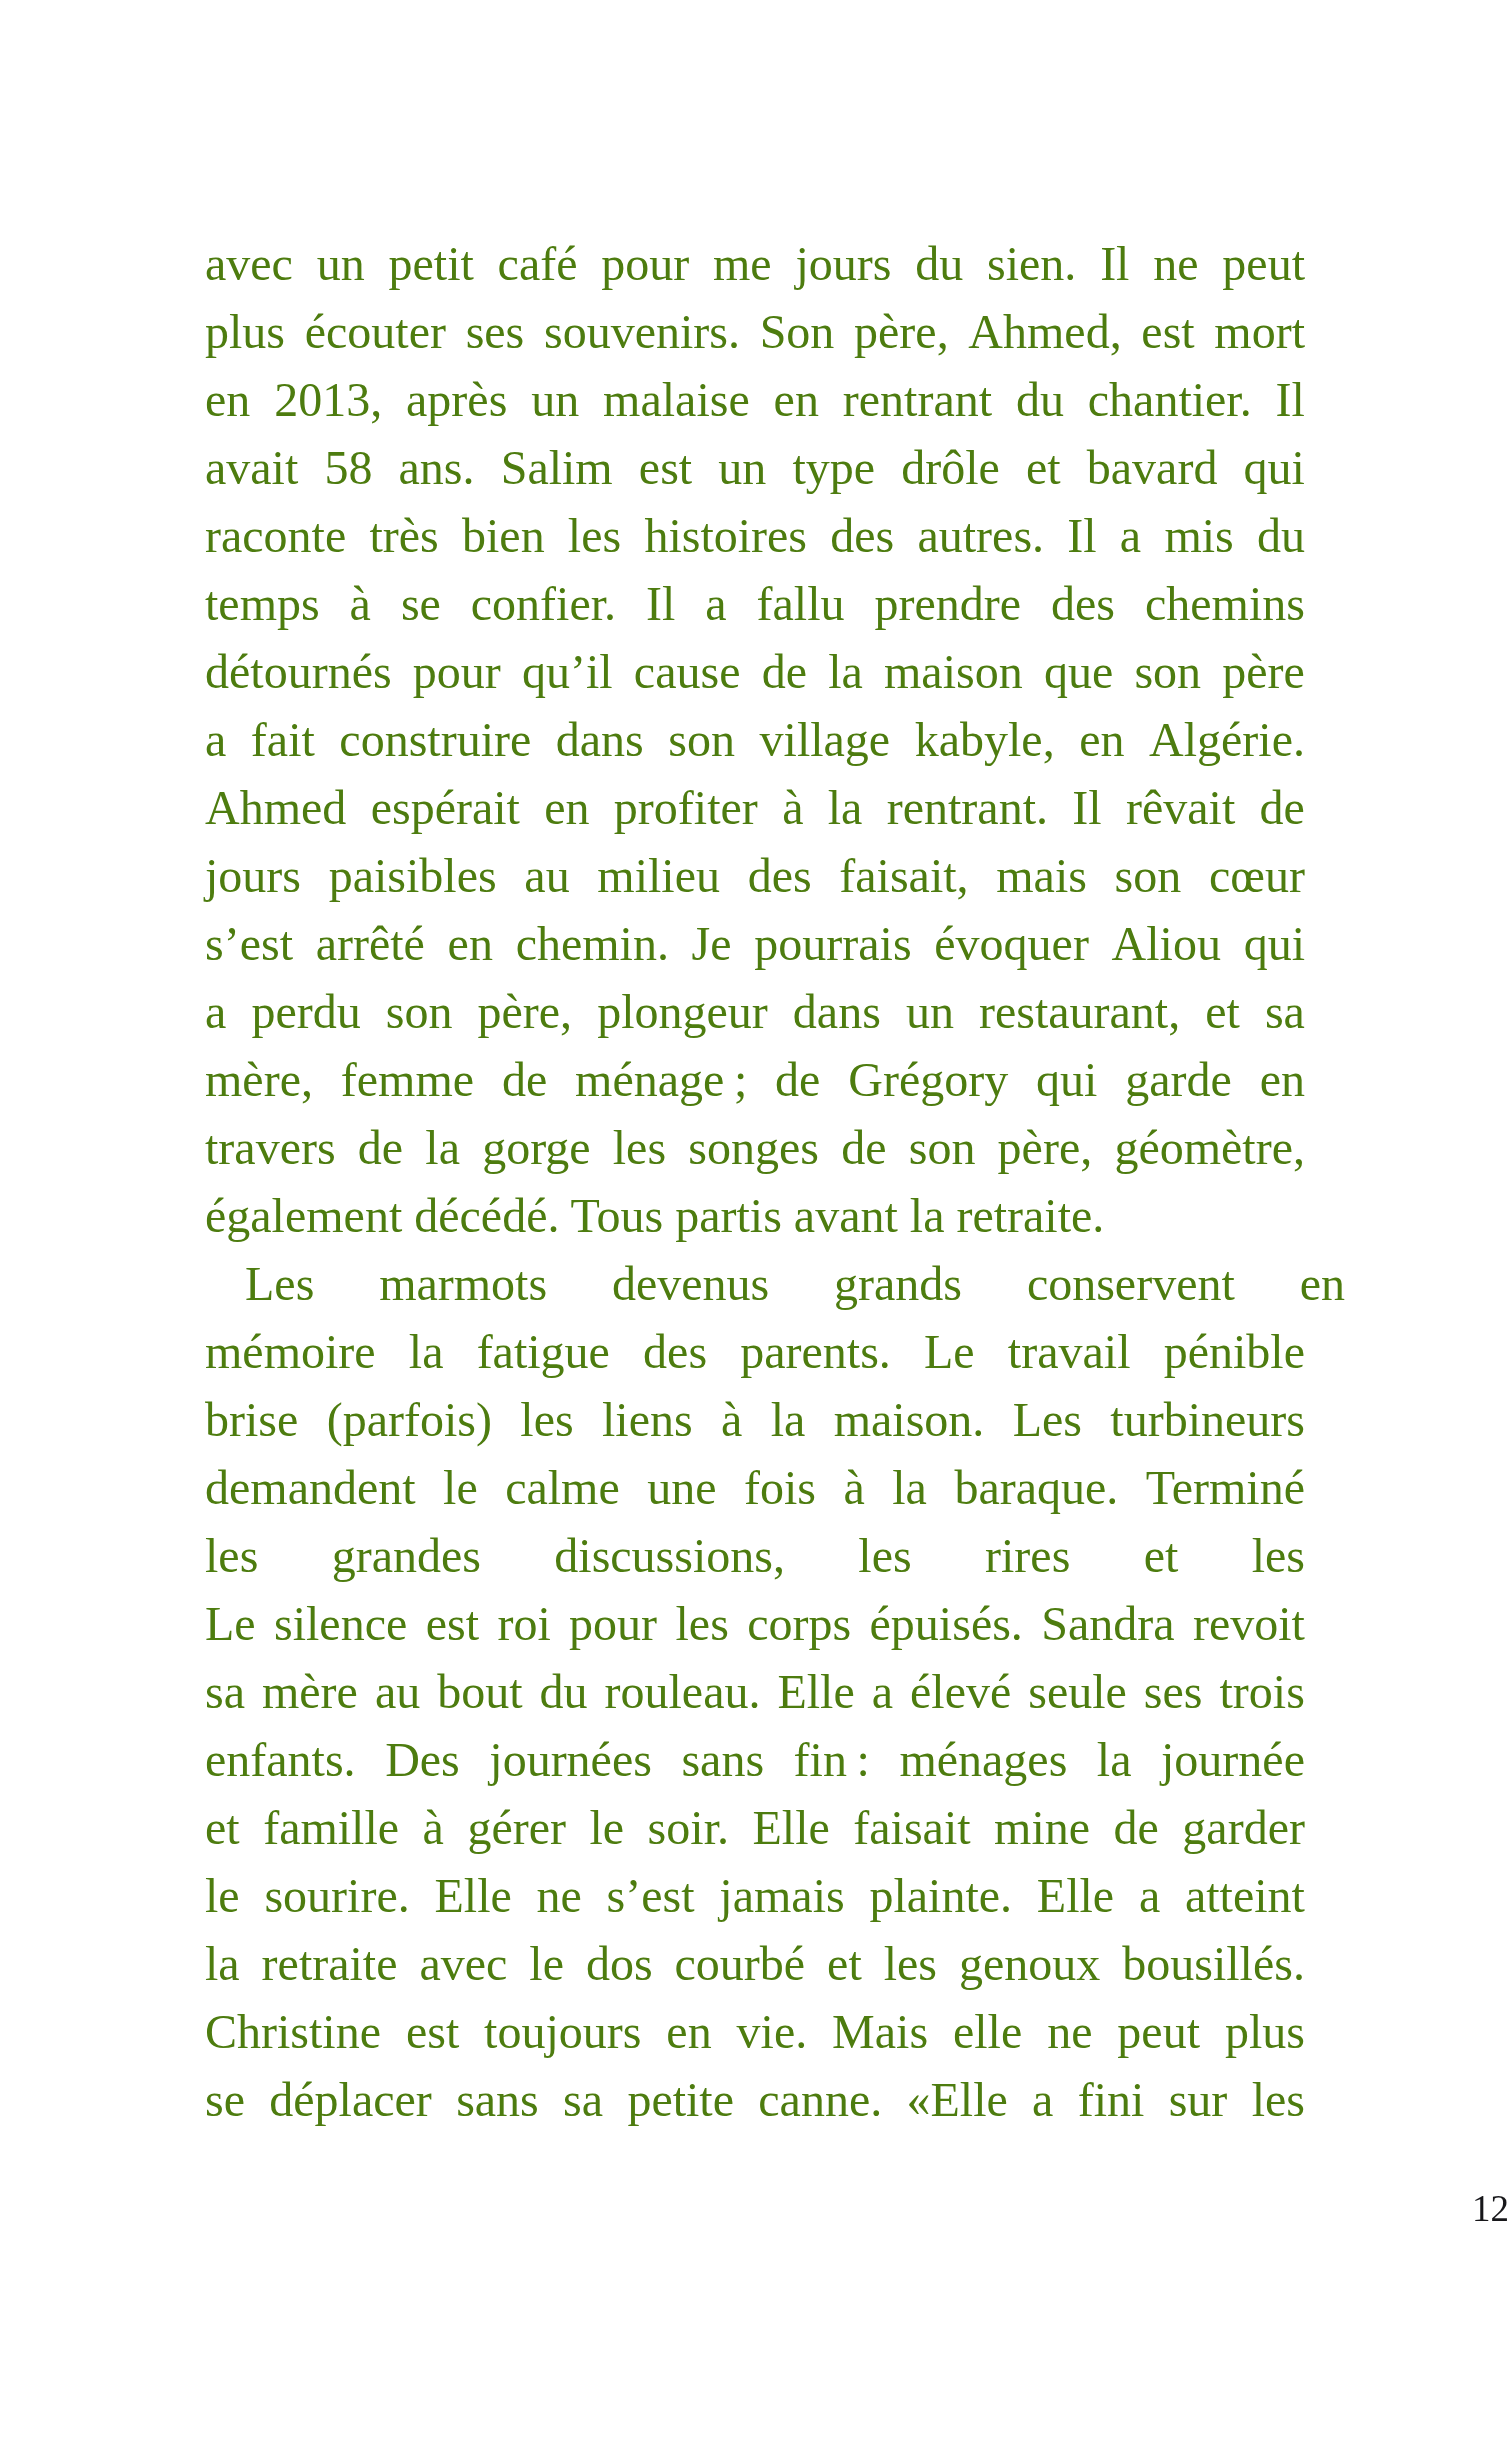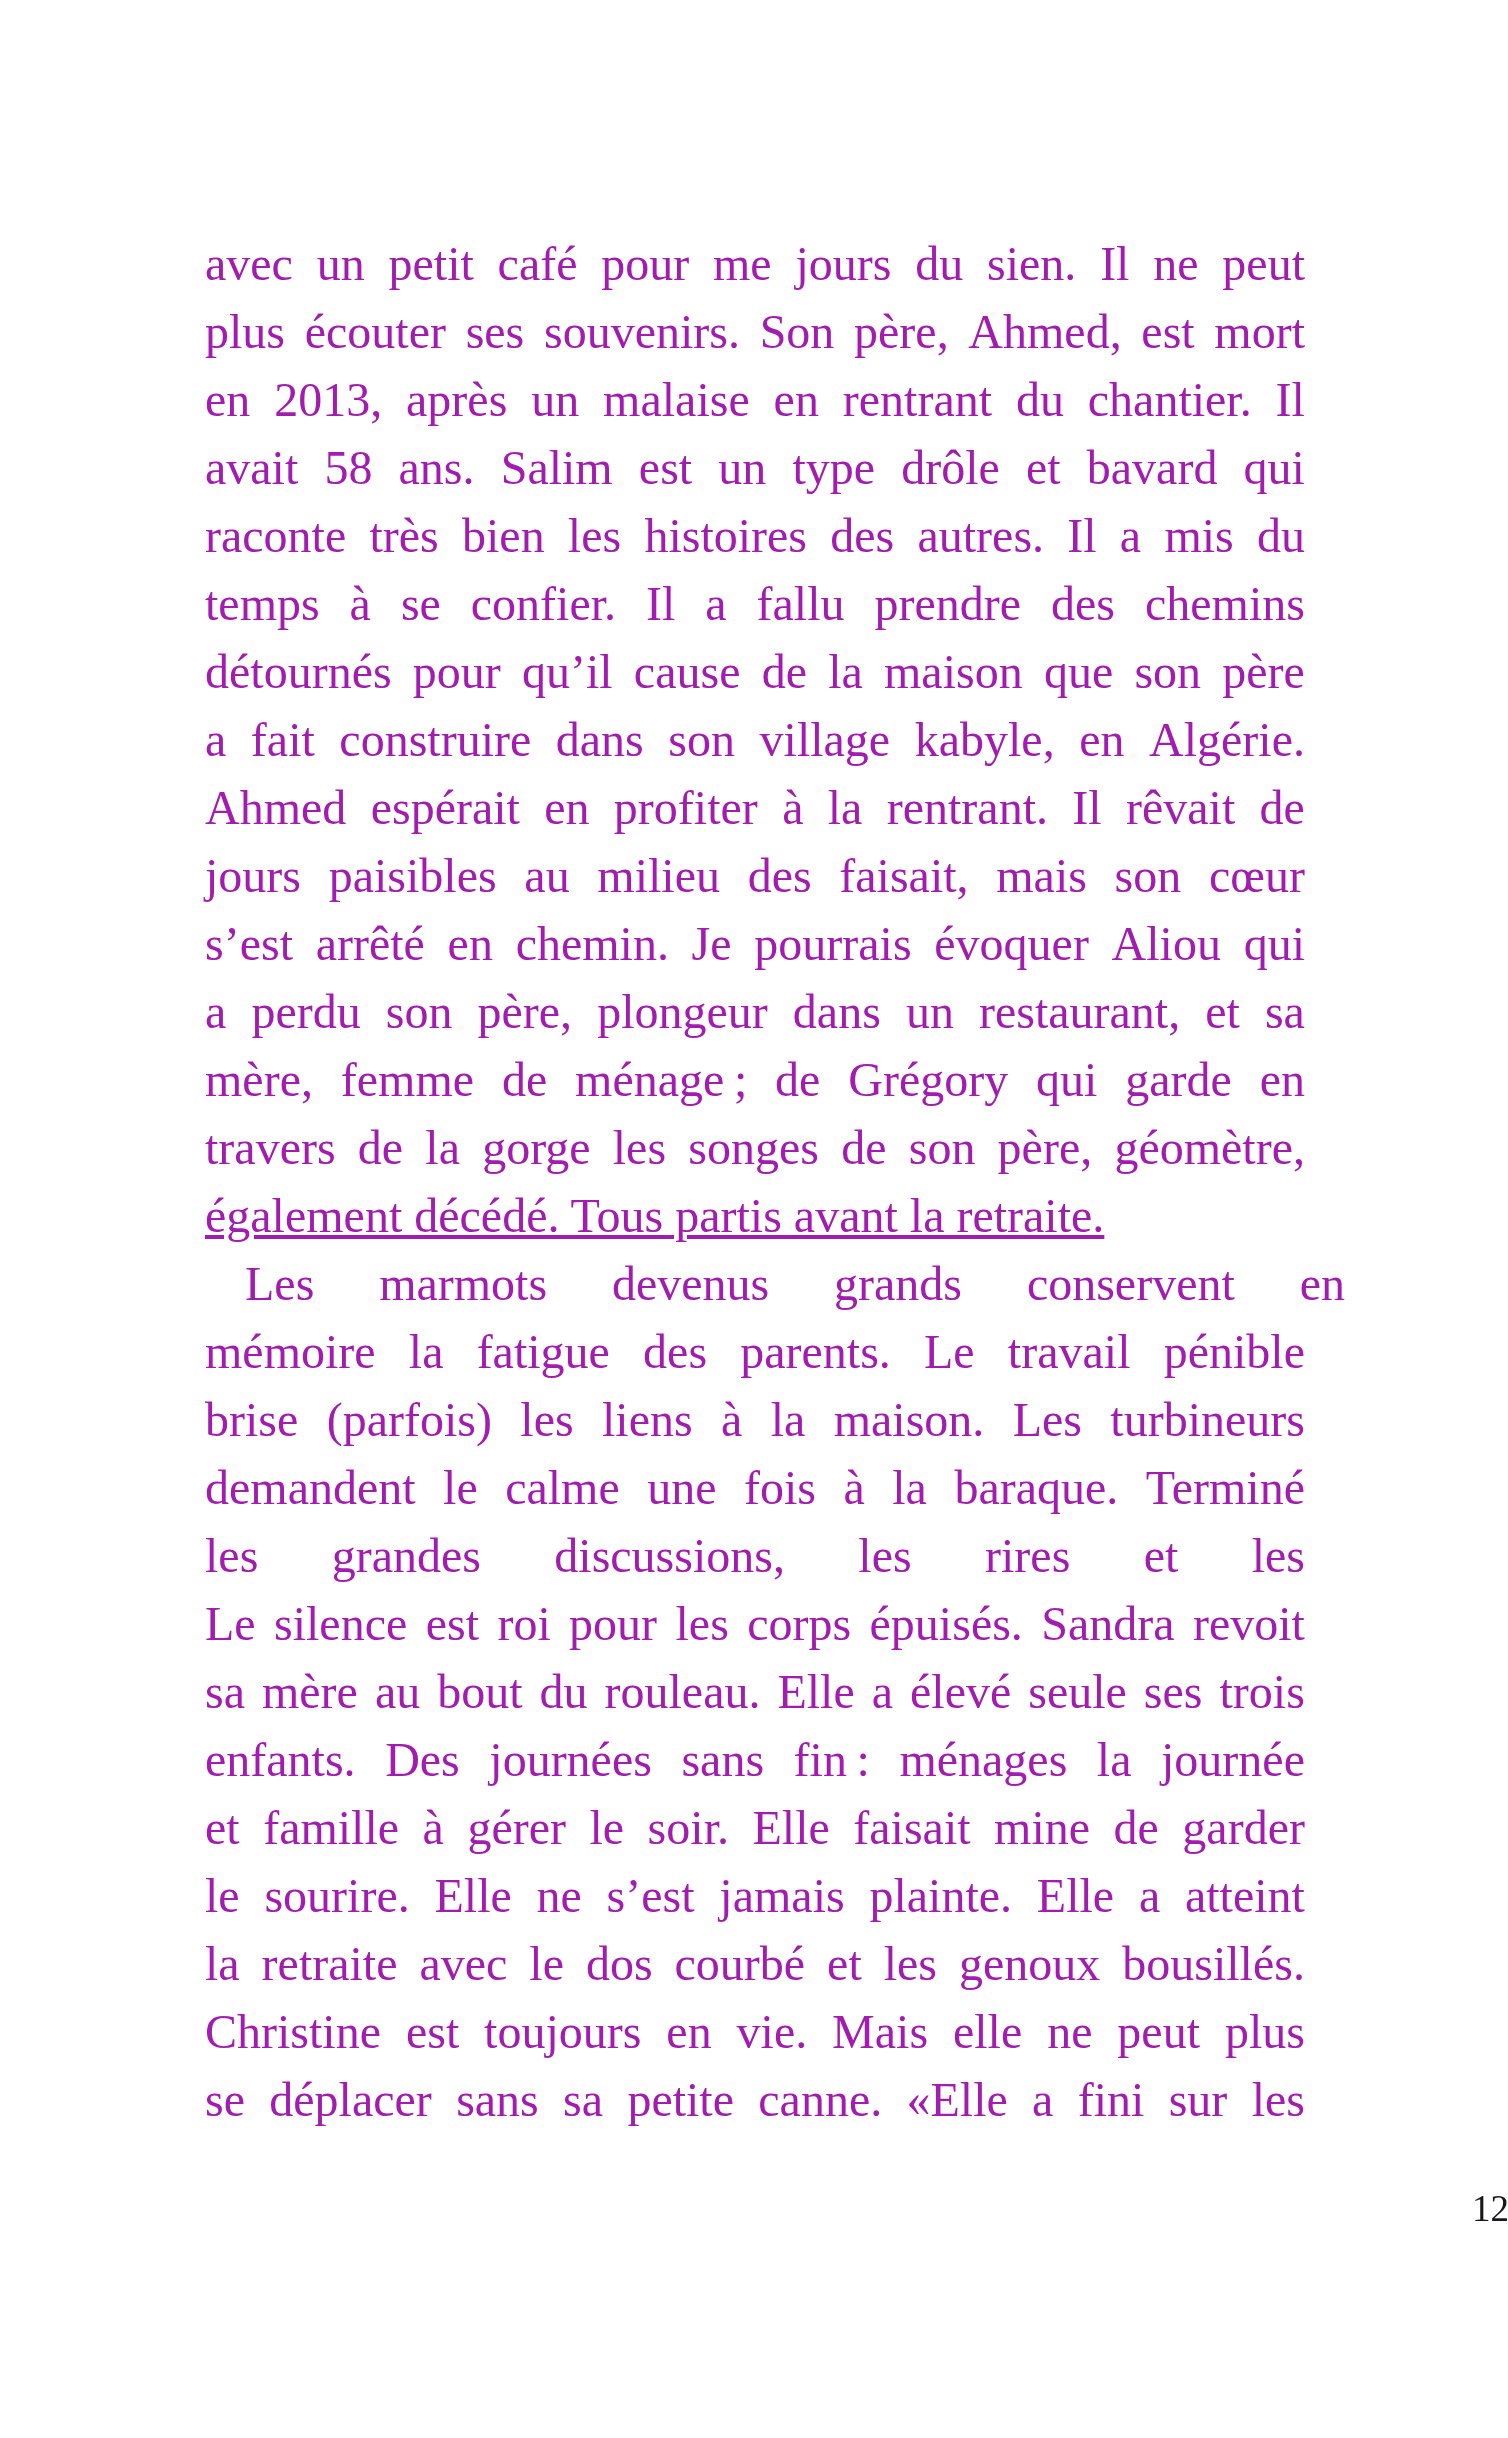--- a/index.html
+++ b/index.html
@@ -21,40 +21,39 @@
     left: 205px;
     top: 230px;
     width: 1100px;
   }
   .para {
     margin: 0;
     font-size: 48px;
     line-height: 68px;
     text-align: justify;
     text-justify: inter-word;
-    color: #a21caf;
+    color: #4d7c0f;
     -webkit-font-smoothing: antialiased;
   }
   
   .line {
     display: block;
     white-space: nowrap;
     height: 68px;
   }
   .line > span.fill {
     display: inline-block;
   }
   .justified {
     display: flex;
     justify-content: space-between;
     width: 100%;
   }
   .flush {
     display: block;
-    text-decoration: underline;
   }
   .indent {
     padding-left: 40px;
   }
   .folio {
     position: absolute;
     left: 0;
     top: 2187px;
     width: 1509px;
     text-align: right;

